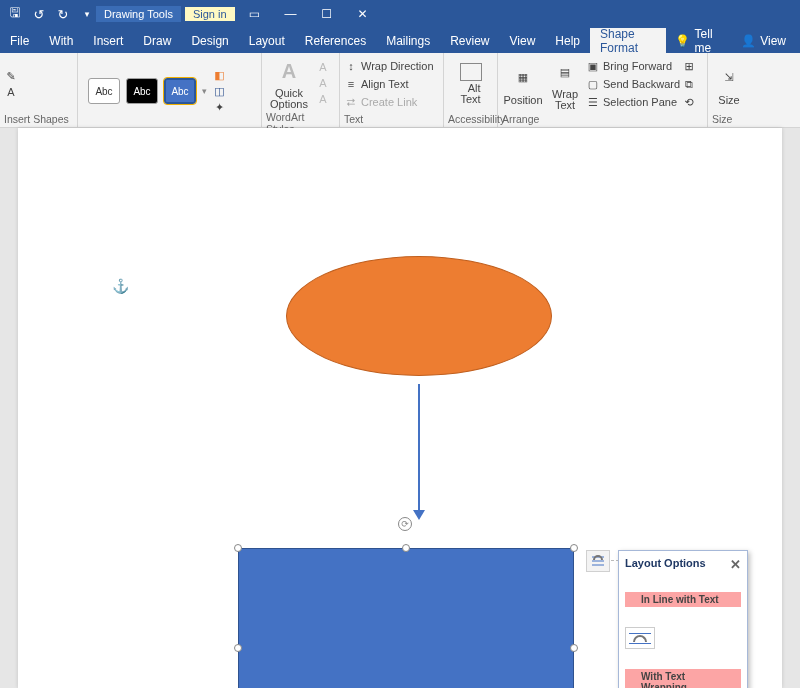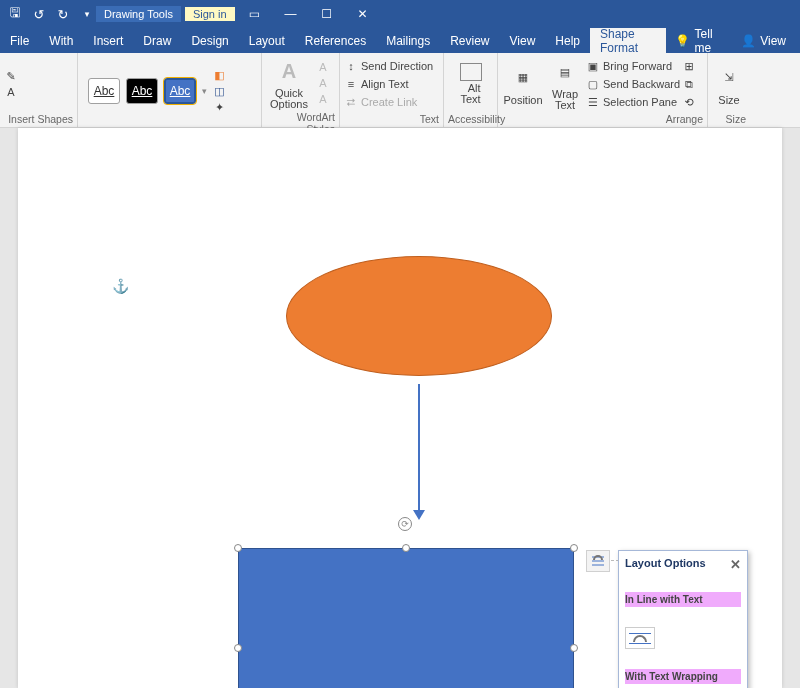--- a/index.html
+++ b/index.html
@@ -20,24 +20,24 @@
   .tab { padding: 0 10px; display: flex; align-items: center; cursor: pointer; }
   .tab.active { background: #f3f3f3; color: #2b579a; }
   .tabs-spacer { flex: 1; }
   .tellme { display: flex; align-items: center; gap: 4px; padding: 0 10px; }
   .share { display: flex; align-items: center; gap: 4px; padding: 0 14px; }
 
   
   .ribbon { background: #f3f3f3; border-bottom: 1px solid #d4d4d4; height: 75px; display: flex; font-size: 11px; color: #444; }
   .group { border-right: 1px solid #d4d4d4; display: flex; flex-direction: column; padding: 2px 4px 0; }
   .group-body { flex: 1; display: flex; align-items: center; gap: 4px; }
-  .group-label { text-align: right; font-size: 10.5px; color: #666; padding-bottom: 2px; }
+  .group-label { text-align: left; font-size: 10.5px; color: #666; padding-bottom: 2px; }
   .bigbtn { display: flex; flex-direction: column; align-items: center; justify-content: center; width: 46px; height: 56px; gap: 2px; }
   .bigbtn-icon { width: 30px; height: 30px; display: flex; align-items: center; justify-content: center; }
-  .shape-sample { width: 32px; height: 26px; border: 1px solid #a0a0a0; border-radius: 3px; display: flex; align-items: center; justify-content: center; font-size: 12px; text-decoration: underline; }
+  .shape-sample { width: 32px; height: 26px; border: 1px solid #a0a0a0; border-radius: 3px; display: flex; align-items: center; justify-content: center; font-size: 10px; }
   .ss1 { background: #fff; color: #333; }
   .ss2 { background: #000; color: #fff; }
   .ss3 { background: #4472c4; color: #fff; border: 2px solid #2b579a; outline: 1px solid #f0b000; }
   .mini-col { display: flex; flex-direction: column; gap: 2px; }
   .mini-row { display: flex; align-items: center; gap: 3px; font-size: 11px; color: #444; white-space: nowrap; }
   .mini-icon { width: 14px; height: 14px; display: inline-flex; align-items: center; justify-content: center; }
   .ribbon-shape-icon { width:22px; height:18px; position:relative; }
   .ribbon-shape-icon .e { width:14px;height:9px;background:#4472c4;border-radius:50%;position:absolute;top:0;left:0; }
   .ribbon-shape-icon .r { width:12px;height:8px;background:#4472c4;position:absolute;bottom:0;right:0; }
 
@@ -53,21 +53,21 @@
   .handle { position: absolute; width: 8px; height: 8px; background: #fff; border: 1px solid #888; border-radius: 50%; }
   .h-tl{left:216px;top:416px} .h-t{left:384px;top:416px} .h-tr{left:552px;top:416px}
   .h-l{left:216px;top:516px} .h-r{left:552px;top:516px}
 
   .layout-btn { position: absolute; left: 568px; top: 422px; width: 24px; height: 22px; background: #f3f3f3; border: 1px solid #d0d0d0; display: flex; align-items: center; justify-content: center; font-size: 12px; }
 
   
   .layout-pop { position: absolute; left: 600px; top: 422px; width: 130px; background: #fff; border: 1px solid #a6b8d8; box-shadow: 2px 2px 5px rgba(0,0,0,0.25); font-size: 11px; padding: 6px; }
   .lp-header { display: flex; justify-content: space-between; font-weight: 600; color: #1f3864; margin-bottom: 6px; }
   .lp-close { cursor: pointer; color: #666; font-size: 13px; }
-  .lp-section { background: #f0abfc; padding: 2px 0; font-size: 10px; font-weight: 600; color: #444; margin: 20px 0; }
+  .lp-section { background: #fca5a5; padding: 2px 16px; font-size: 10px; font-weight: 600; color: #444; margin: 20px 0; }
   .wrap-grid { display: flex; flex-wrap: wrap; gap: 6px; margin: 4px 0; }
   .wrap-opt { width: 30px; height: 22px; border: 1px solid #ccc; display: flex; align-items: center; justify-content: center; position: relative; }
   .wrap-opt.sel { border: 2px solid #333; }
   .wrap-opt .arc { width: 14px; height: 7px; border: 2px solid #767676; border-bottom: none; border-radius: 14px 14px 0 0; }
   .wrap-opt .lines::before, .wrap-opt .lines::after { content:""; position:absolute; height:1px; background:#4472c4; }
   .wrap-opt .lines-full::before{top:5px;left:3px;right:3px}
   .wrap-opt .lines-full::after{bottom:4px;left:3px;right:3px}
   .wrap-opt .lines-side::before{top:8px;left:2px;width:6px}
   .wrap-opt .lines-side::after{top:8px;right:2px;width:6px}
   .dashline { border-top:1px dashed #bbb; position:absolute; left:593px; top:432px; width:8px; }
@@ -155,21 +155,21 @@
       </div>
     </div>
     <div class="group-label">WordArt Styles</div>
   </div>
 
   <div class="group" style="width:104px">
     <div class="group-body">
       <div class="mini-col" style="gap:4px">
         <div class="mini-row">
             <span class="mini-icon">↕</span>
-            <span>Send Direction</span>
+            <span>Wrap Direction</span>
           </div>
         <div class="mini-row">
             <span class="mini-icon">≡</span>
             <span>Align Text</span>
           </div>
         <div class="mini-row" style="color:#aaa">
             <span class="mini-icon">⮂</span>
             <span>Create Link</span>
           </div>
       </div>

